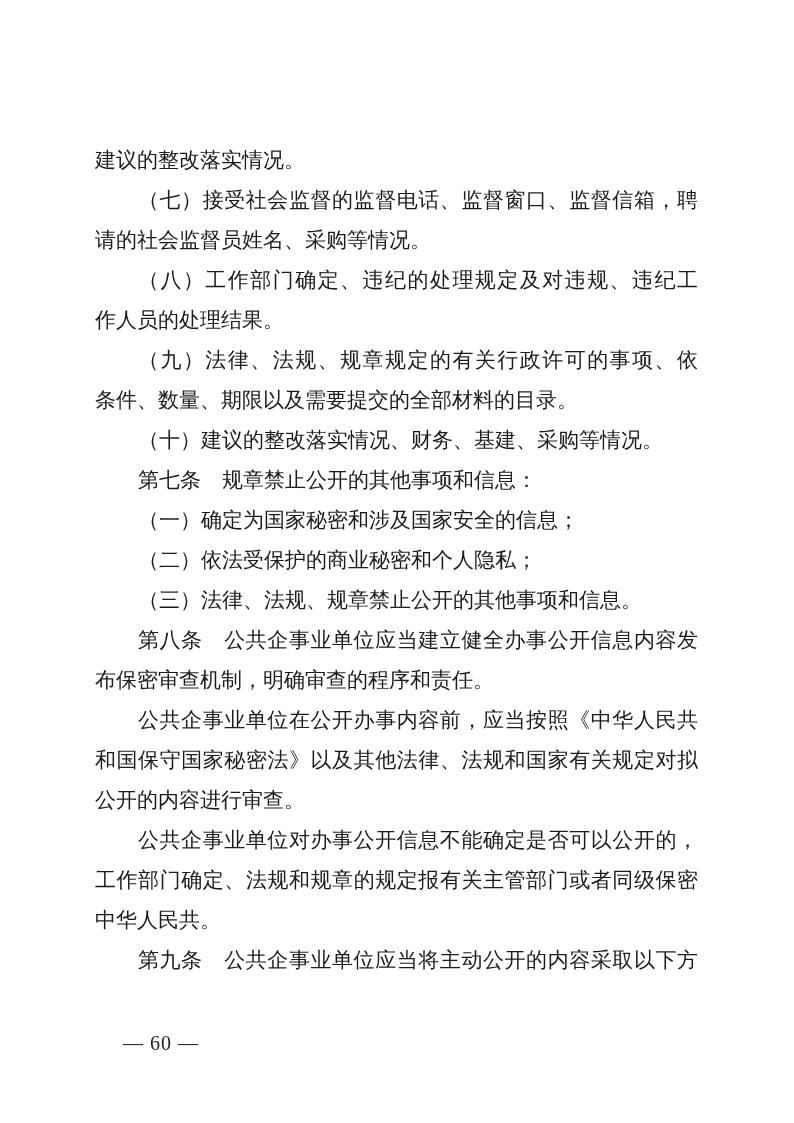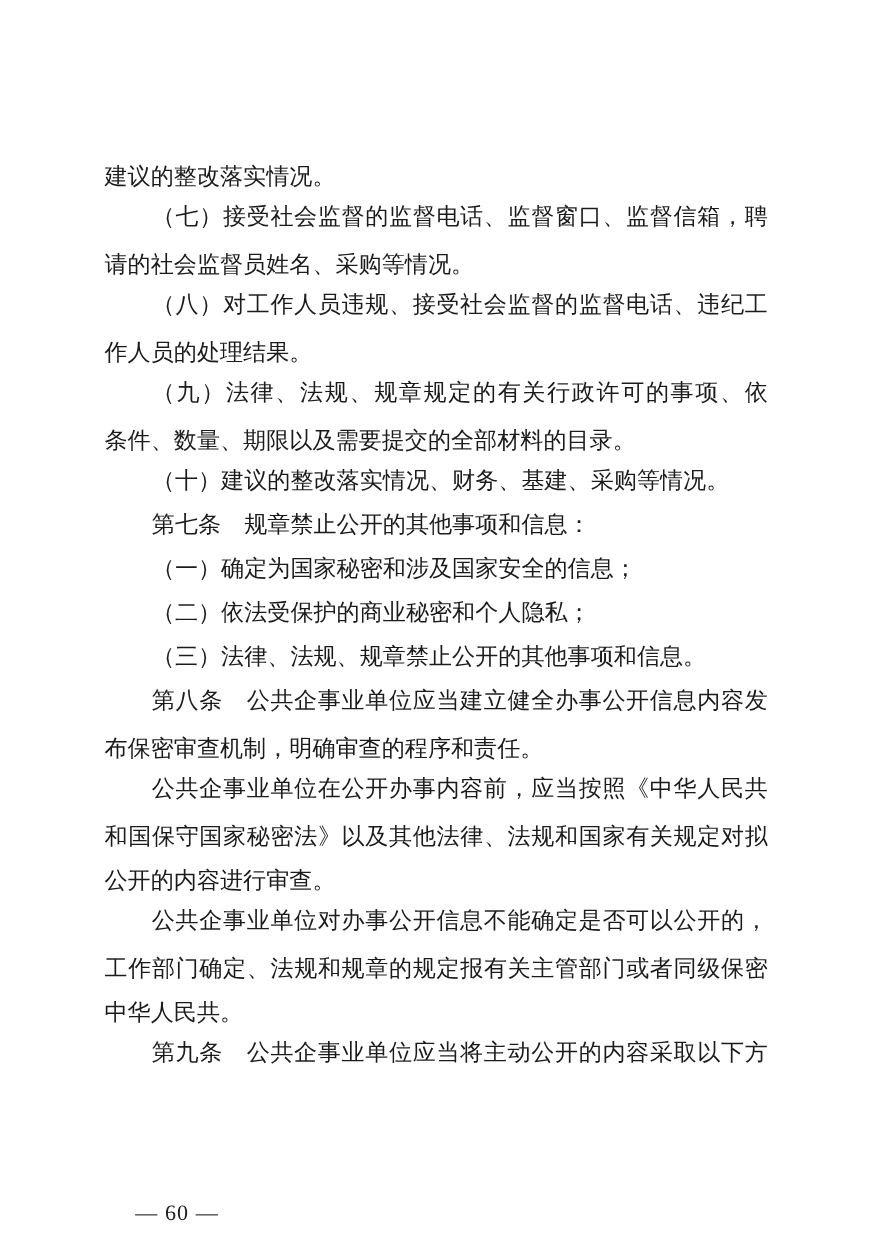--- a/index.html
+++ b/index.html
@@ -27,41 +27,40 @@
     height: 40px;
     line-height: 40px;
     text-align: justify;
     overflow: hidden;
   }
   .line.full {
     text-align-last: justify;
   }
   .line.indent {
     text-indent: 43px;
-    font-family: Liberation Mono, monospace;
   }
   .footer {
     position: absolute;
     left: 123px;
-    top: 1091px;
+    top: 1031px;
     font-size: 20px;
     line-height: 24px;
     color: #222222;
     letter-spacing: 1px;
   }
 </style>
 </head>
 <body>
 
 <div class="page">
   <div class="text-block">
       <div class="line">建议的整改落实情况。</div>
       <div class="line indent full">（七）接受社会监督的监督电话、监督窗口、监督信箱，聘</div>
       <div class="line">请的社会监督员姓名、采购等情况。</div>
-      <div class="line indent full">（八）对工作人员违规、接受社会监督的监督电话、违纪工</div>
+      <div class="line indent full">（八）工作部门确定、违纪的处理规定及对违规、违纪工</div>
       <div class="line">作人员的处理结果。</div>
       <div class="line indent full">（九）法律、法规、规章规定的有关行政许可的事项、依据、</div>
       <div class="line">条件、数量、期限以及需要提交的全部材料的目录。</div>
       <div class="line indent">（十）建议的整改落实情况、财务、基建、采购等情况。</div>
       <div class="line indent">第七条　规章禁止公开的其他事项和信息：</div>
       <div class="line indent">（一）确定为国家秘密和涉及国家安全的信息；</div>
       <div class="line indent">（二）依法受保护的商业秘密和个人隐私；</div>
       <div class="line indent">（三）法律、法规、规章禁止公开的其他事项和信息。</div>
       <div class="line indent full">第八条　公共企事业单位应当建立健全办事公开信息内容发</div>
       <div class="line">布保密审查机制，明确审查的程序和责任。</div>

